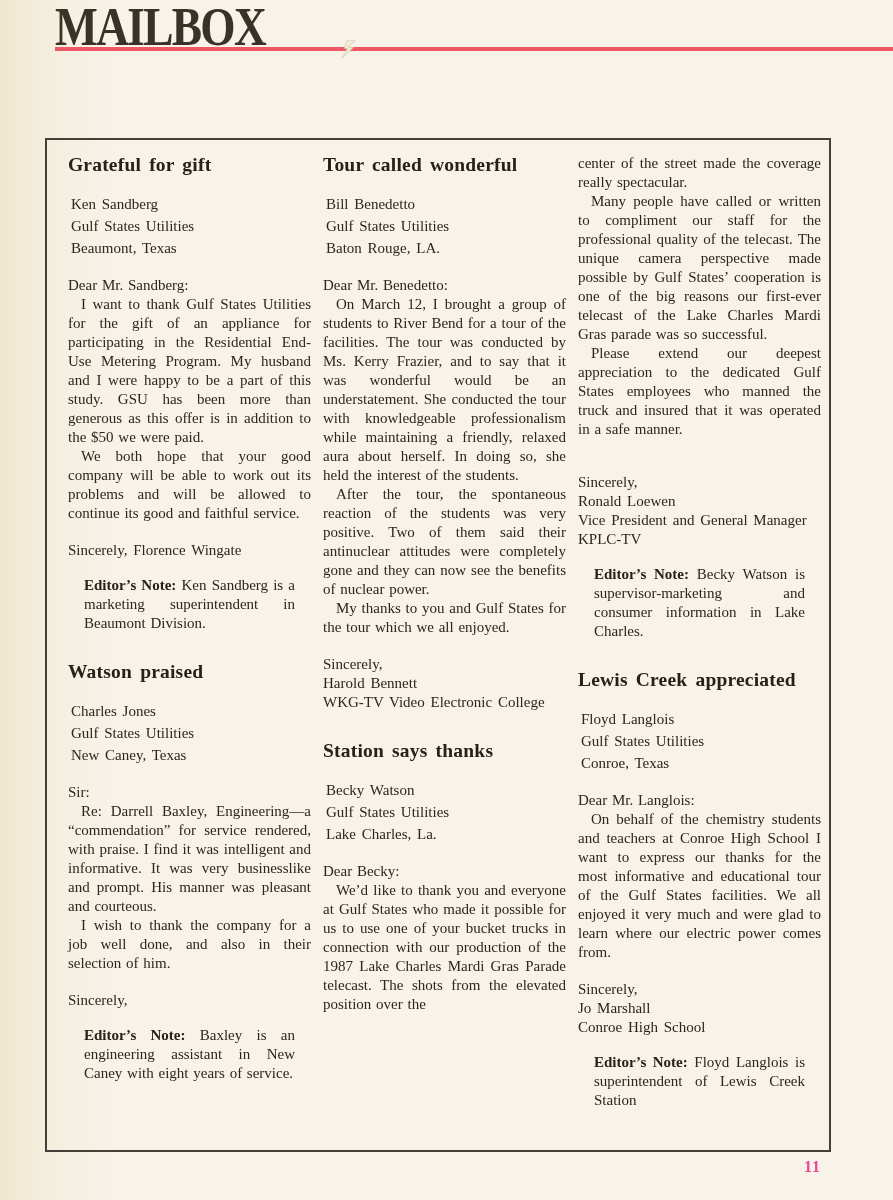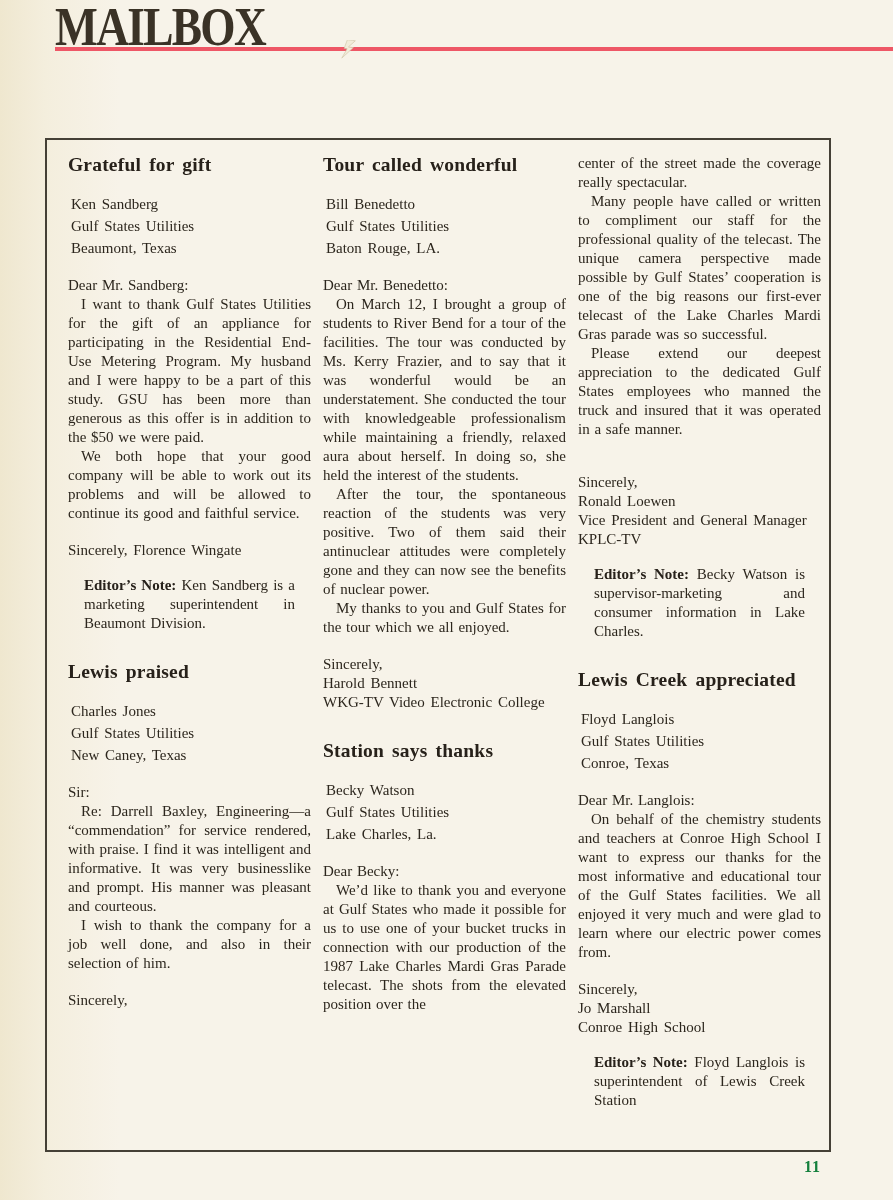--- a/index.html
+++ b/index.html
@@ -74,21 +74,21 @@
     margin: 16px;
     font-size: 15px; line-height: 19px;
     text-align: justify;
     word-spacing: 1px;
   }
   .ednote strong { font-weight: bold; color: #27211a; }
 
   .page-number {
     position: absolute; left: 804px; top: 1158px;
     font-size: 16px; font-weight: bold;
-    color: #15803d;
+    color: #ec4899;
     letter-spacing: 1px;
   }
 </style>
 </head>
 <body>
 
 <div class="masthead">MAILBOX</div>
 <div class="accent-rule" style="background: rgb(238, 87, 102);"></div>
 <div class="bolt">
   <svg width="16" height="20" viewBox="0 0 16 20">
@@ -116,34 +116,38 @@
         <div class="signature">
           <p>Sincerely, Florence Wingate</p>
         </div>
         <p class="ednote">
           <strong>Editor’s Note:</strong>
           <span>Ken Sandberg is a marketing superintendent in Beaumont Division.</span>
         </p>
       </div>
 
       <div class="section">
-        <h2 class="heading">Lewis praised</h2>
+        <h2 class="heading">Watson praised</h2>
         <div class="address">
           <p>Charles Jones</p>
           <p>Gulf States Utilities</p>
           <p>New Caney, Texas</p>
         </div>
         <div class="body">
           <p class="salutation">Sir:</p>
           <p>Re: Darrell Baxley, Engineering—a “commendation” for service rendered, with praise. I find it was intelligent and informative. It was very businesslike and prompt. His manner was pleasant and courteous.</p>
           <p>I wish to thank the company for a job well done, and also in their selection of him.</p>
         </div>
         <div class="signature">
           <p>Sincerely,</p>
         </div>
+        <p class="ednote">
+          <strong>Editor’s Note:</strong>
+          <span>Baxley is an engineering assistant in New Caney with eight years of service.</span>
+        </p>
       </div>
 
     </div>
 
     <div class="col">
 
       <div class="section">
         <h2 class="heading">Tour called wonderful</h2>
         <div class="address">
           <p>Bill Benedetto</p>

